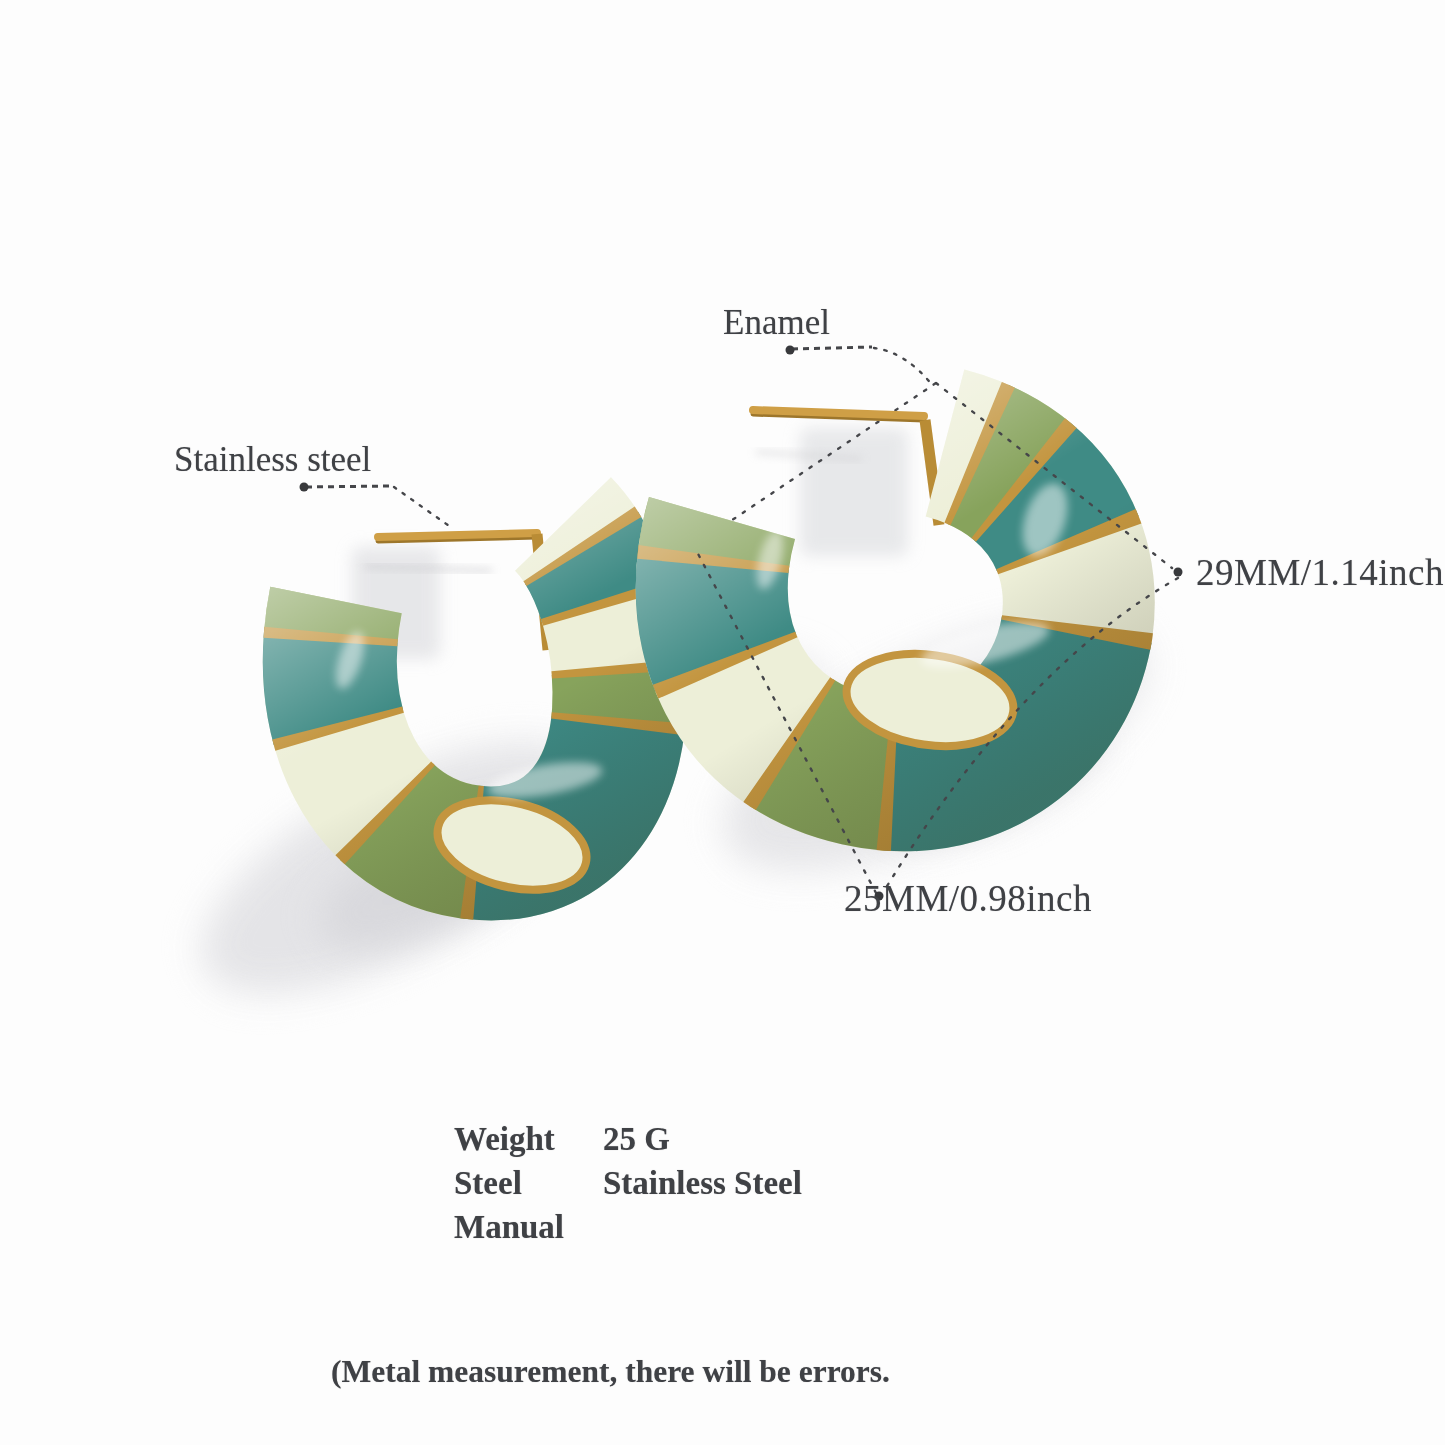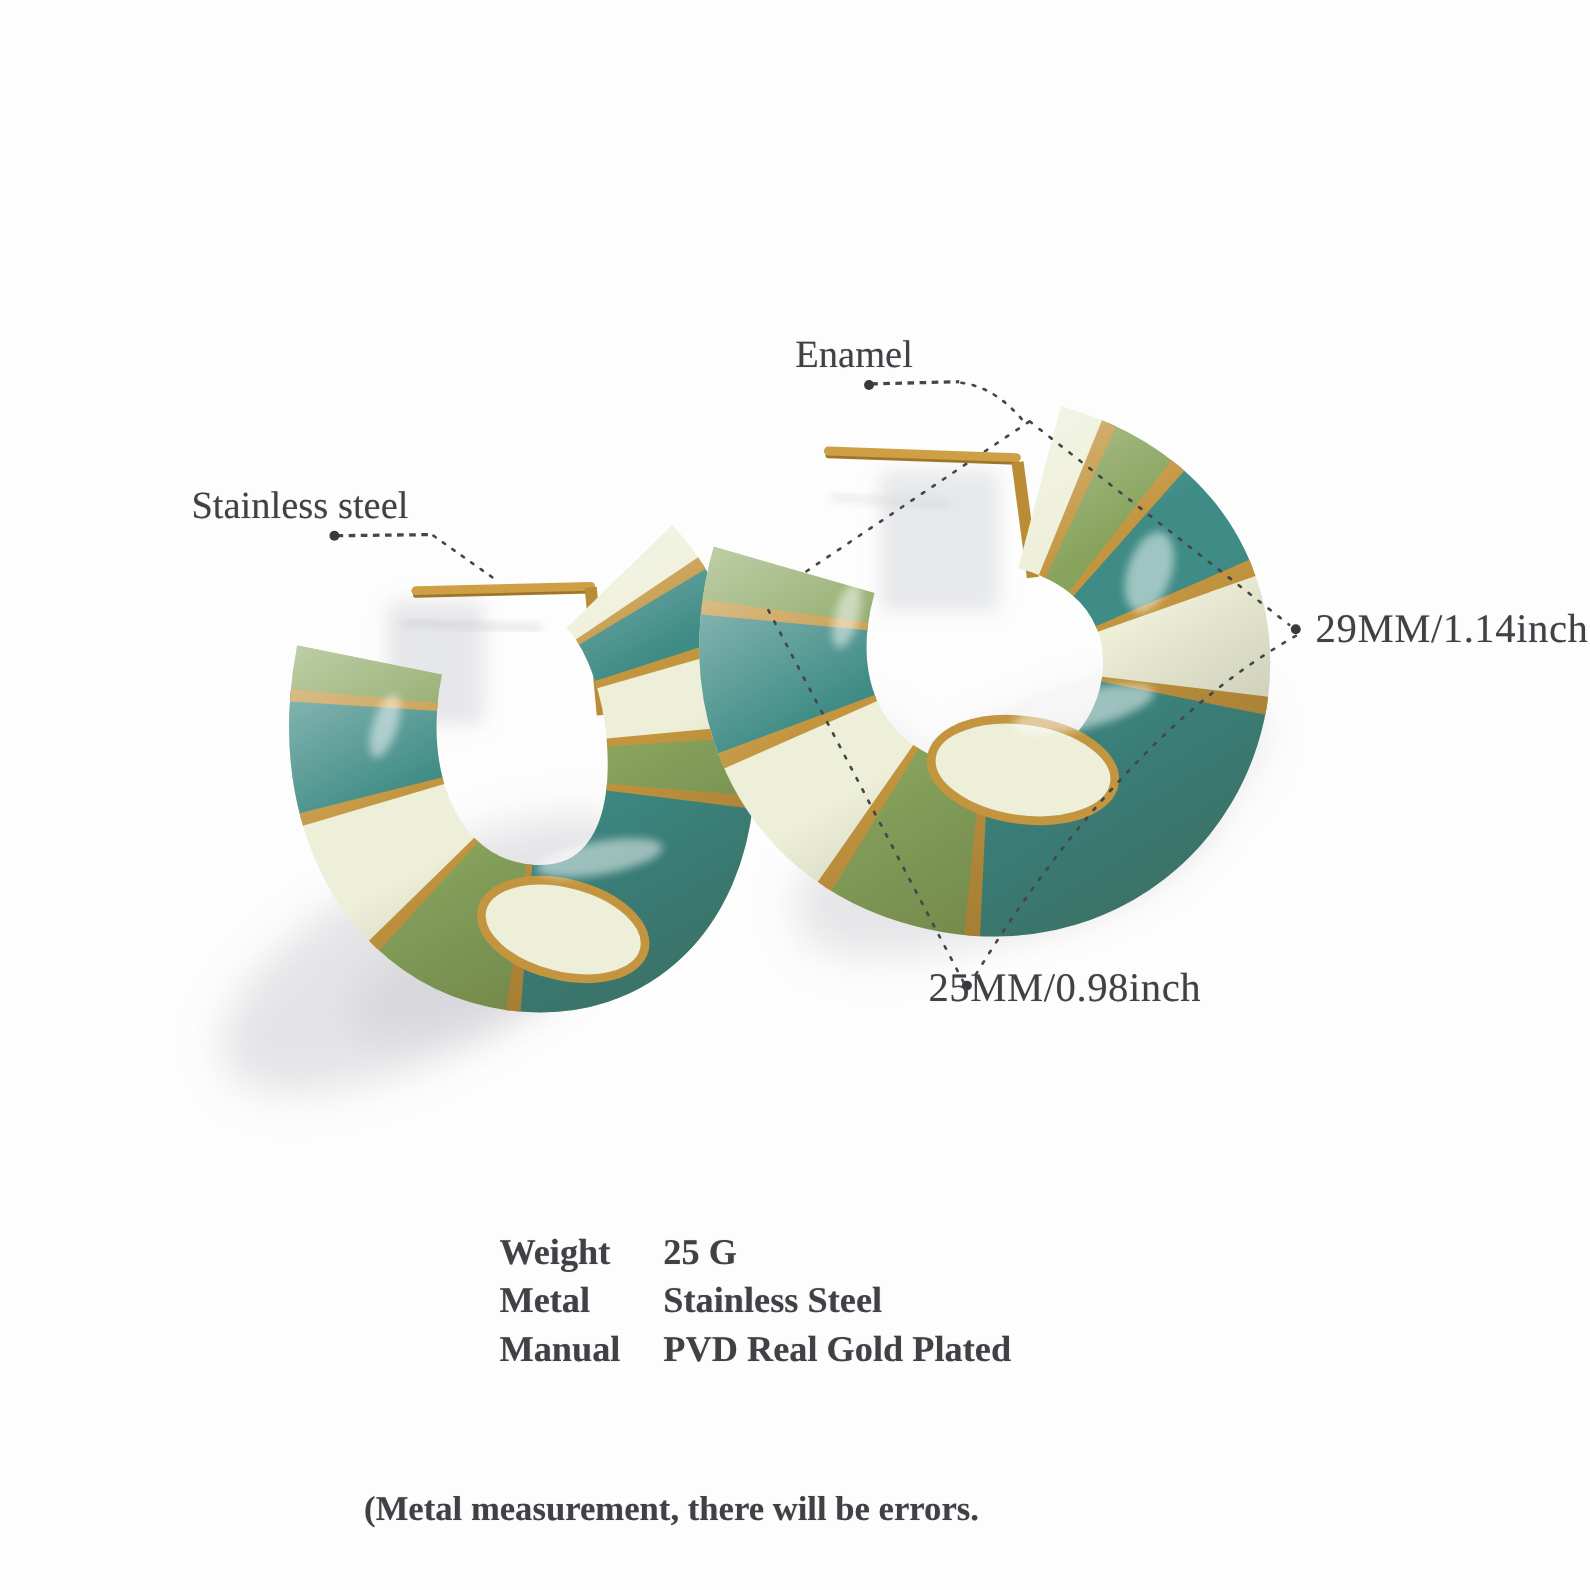--- a/index.html
+++ b/index.html
@@ -164,24 +164,23 @@
 </svg>
 
   <div class="lbl material" style="left:723px;top:303px;">Enamel</div>
   <div class="lbl material" style="left:174px;top:440px;">Stainless steel</div>
   <div class="lbl dim" style="left:1196px;top:551px;">29MM/1.14inch</div>
   <div class="lbl dim" style="left:844px;top:877px;">25MM/0.98inch</div>
 
   <div id="spec-table">
     <span>Weight</span>
     <span>25 G</span>
-    <span>Metal</span>
+    <span>Steel</span>
     <span>Stainless Steel</span>
     <span>Manual</span>
-    <span>PVD Real Gold Plated</span>
   </div>
 
   <div id="disclaimer">
     <div>(Metal measurement, there will be errors.</div>
     
     
   </div>
 
 </div>
 

